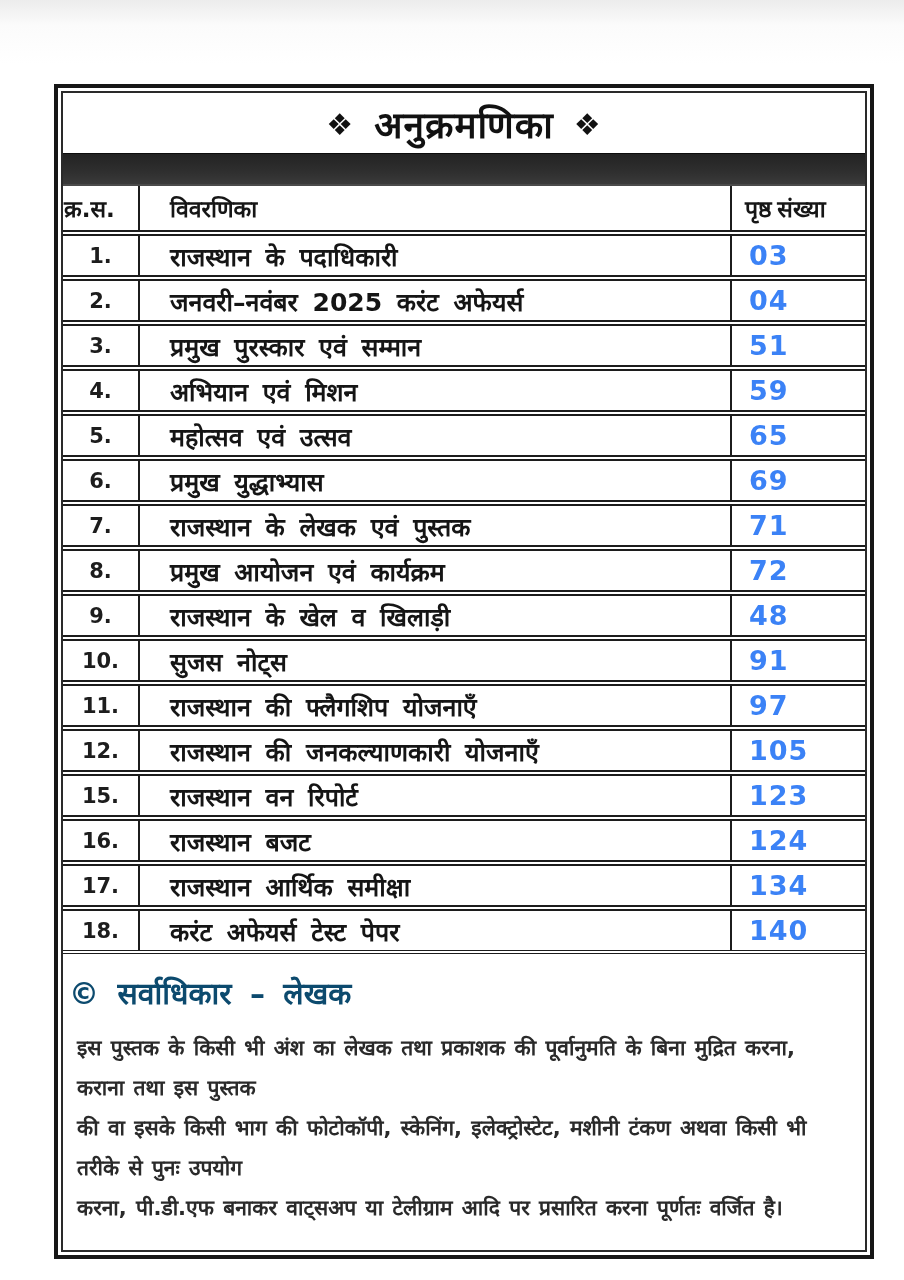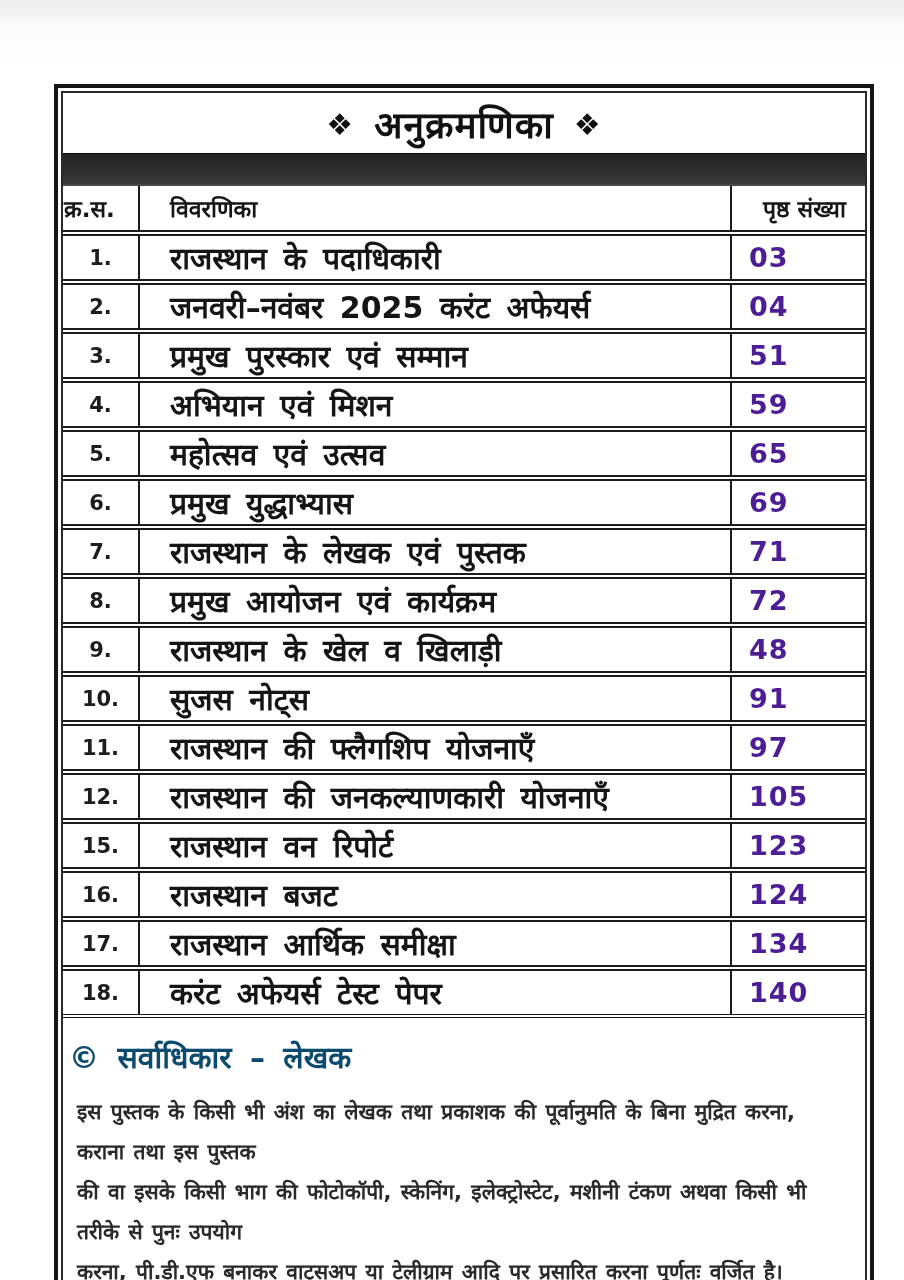--- a/index.html
+++ b/index.html
@@ -75,41 +75,41 @@
   table.toc thead th {
     height: 42px;
     font-size: 23px;
     font-weight: bold;
     text-align: left;
     vertical-align: middle;
     color: #161616;
   }
   .th-serial { }
   .th-desc   { padding-left: 30px; }
-  .th-page   { padding-left: 31px; }
+  .th-page   { padding-left: 13px; font-family: Liberation Serif, serif; }
   table.toc tbody td { height: 37px; vertical-align: middle; }
   .cell-serial {
     text-align: center;
     font-size: 21px;
     font-weight: bold;
     color: #1d1d1d;
   }
   .cell-title {
     padding-left: 30px;
-    font-size: 30px;
+    font-size: 25px;
     font-weight: bold;
     word-spacing: 6px;
     color: #151515;
   }
   .cell-page {
     padding-left: 17px;
     font-size: 27px;
     font-weight: bold;
     letter-spacing: 1px;
-    color: #4c1d95;
+    color: #3b82f6;
   }
   .copyright {
     padding: 18px 12px 22px 6px;
   }
   .copyright-heading {
     font-size: 30px;
     font-weight: bold;
     color: #0c4a6e;
     word-spacing: 8px;
     margin-bottom: 16px;

